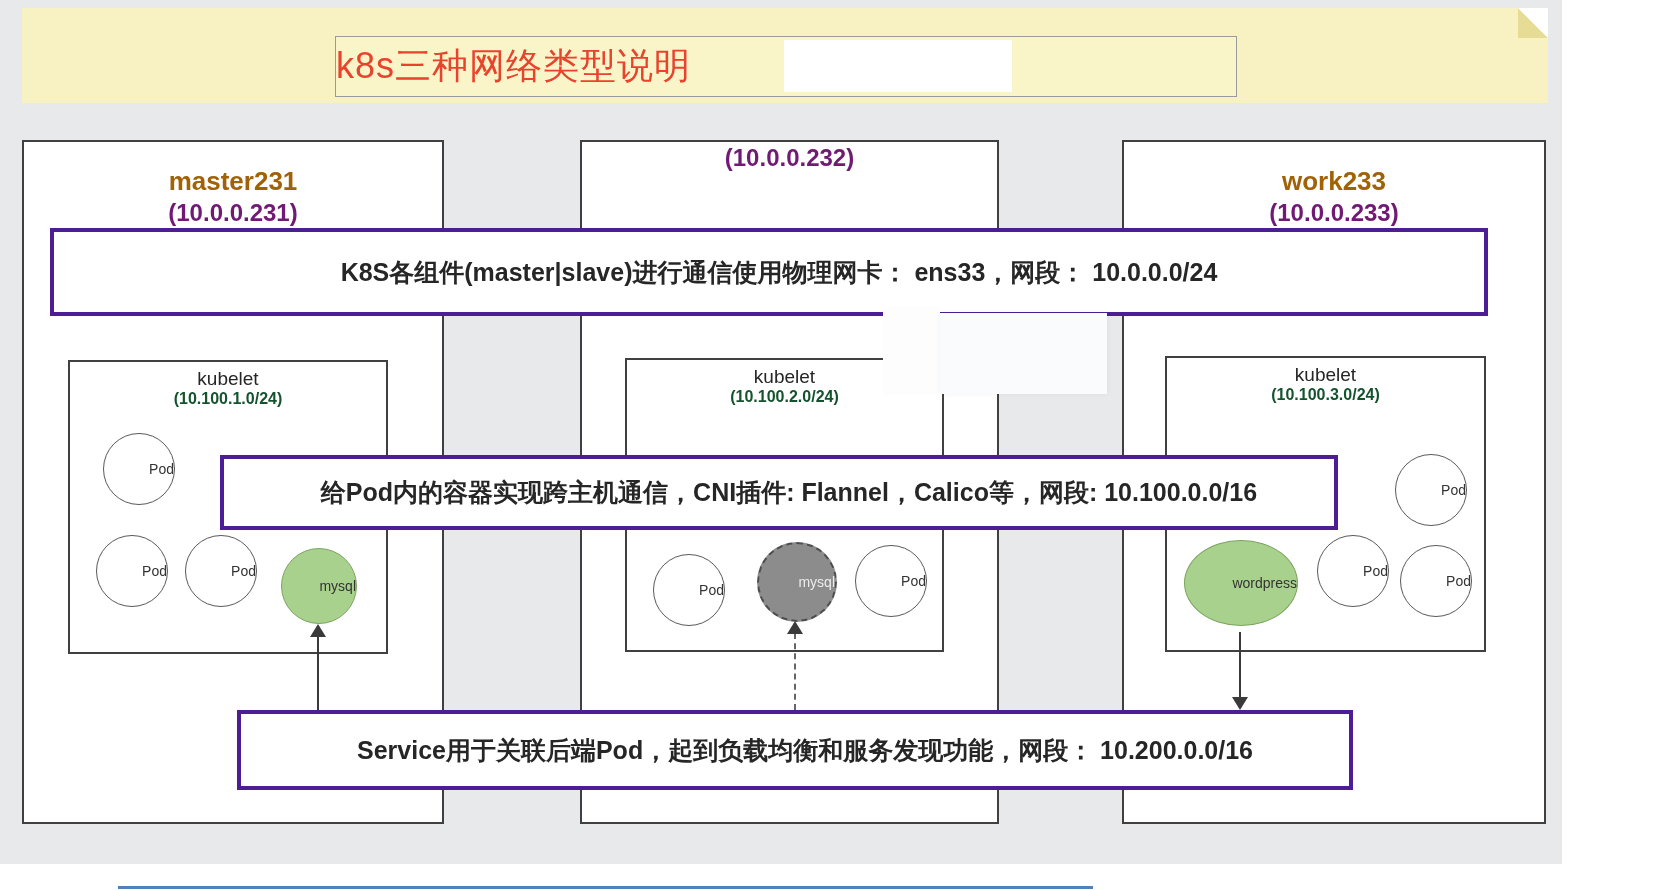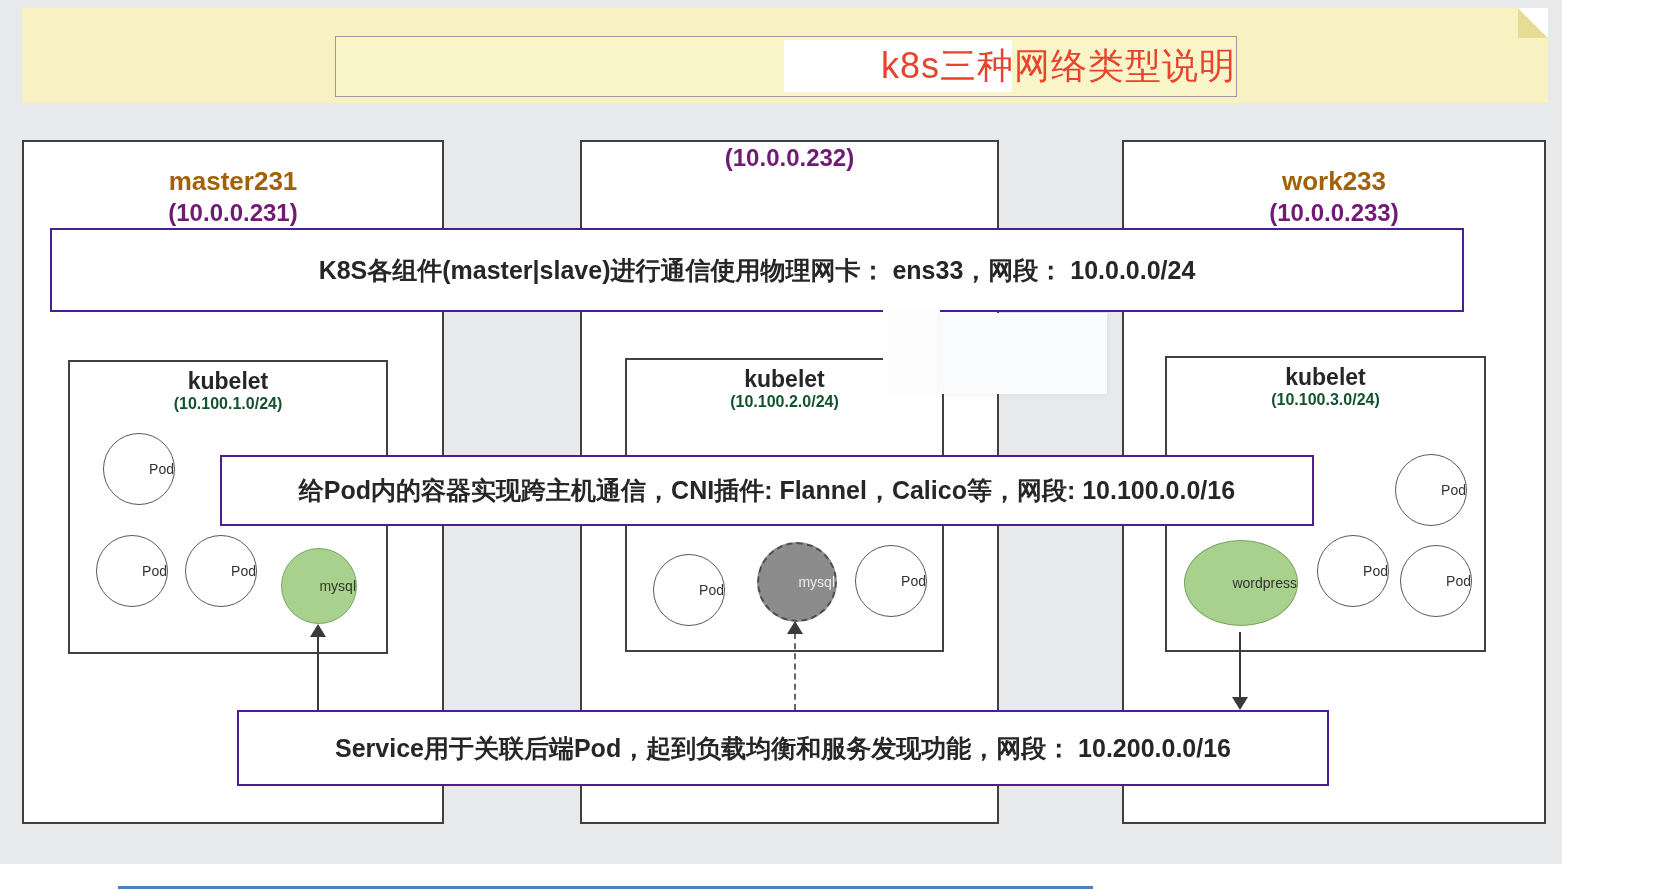--- a/index.html
+++ b/index.html
@@ -24,21 +24,21 @@
     position: absolute; left: 22px; top: 8px;
     width: 1526px; height: 95px;
     background: #f8f2c2;
   }
   .fold-svg { position: absolute; right: 0; top: 0; display: block; }
   .title-box {
     position: absolute; left: 313px; top: 28px;
     width: 900px; height: 59px;
     background: #faf5c9;
     border: 1px solid #9a9a9a;
-    display: flex; align-items: center; justify-content: flex-end;
+    display: flex; align-items: center; justify-content: flex-start;
   }
   .title-highlight {
     position: absolute; left: 448px; top: 3px;
     width: 228px; height: 52px;
     background: #ffffff;
   }
   .title-text {
     position: relative;
     color: #e8432d;
     font-size: 36px;
@@ -62,31 +62,32 @@
   
   .kubelet {
     position: absolute;
     background: #ffffff;
     border: 2px solid #404040;
     text-align: center;
   }
   .kubelet-1 { left: 68px;   top: 360px; width: 316px; height: 290px; }
   .kubelet-2 { left: 625px;  top: 358px; width: 315px; height: 290px; }
   .kubelet-3 { left: 1165px; top: 356px; width: 317px; height: 292px; }
-  .kubelet-title { margin-top: 6px; font-size: 23px; font-weight: bold; color: #262626; }
+  .kubelet-title { margin-top: 6px; font-size: 19px; font-weight: normal; color: #262626; }
   .kubelet-cidr  { font-size: 16px; font-weight: bold; color: #14532d; }
 
   
   .banner {
     position: absolute;
     background: #ffffff;
-    border: 2px solid #4c1d95;
+    border: 4px solid #4c1d95;
     display: flex; align-items: center; justify-content: center;
     font-size: 25px; font-weight: bold; color: #262626;
     text-align: center;
+    padding-left: 20px;
   }
   .banner-physical { left: 50px;  top: 228px; width: 1410px; height: 80px; }
   .banner-cni      { left: 220px; top: 455px; width: 1090px; height: 67px; }
   .banner-service  { left: 237px; top: 710px; width: 1088px; height: 72px; }
 
   
   .patch { position: absolute; background: #fafbfc; }
   .patch-1 { left: 883px; top: 307px; width: 57px;  height: 88px; background: #fdfdfe; }
   .patch-2 { left: 940px; top: 313px; width: 167px; height: 81px; box-shadow: 0 0 6px rgba(0,0,0,0.05); }
 

